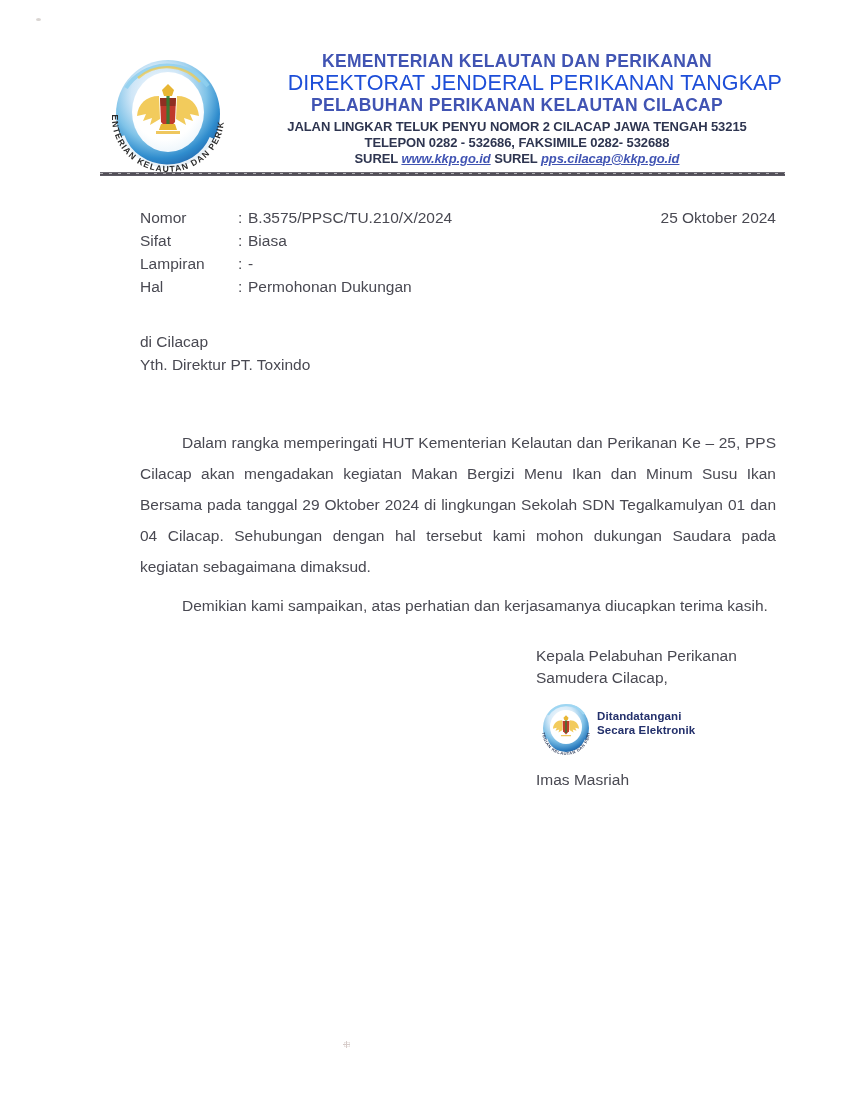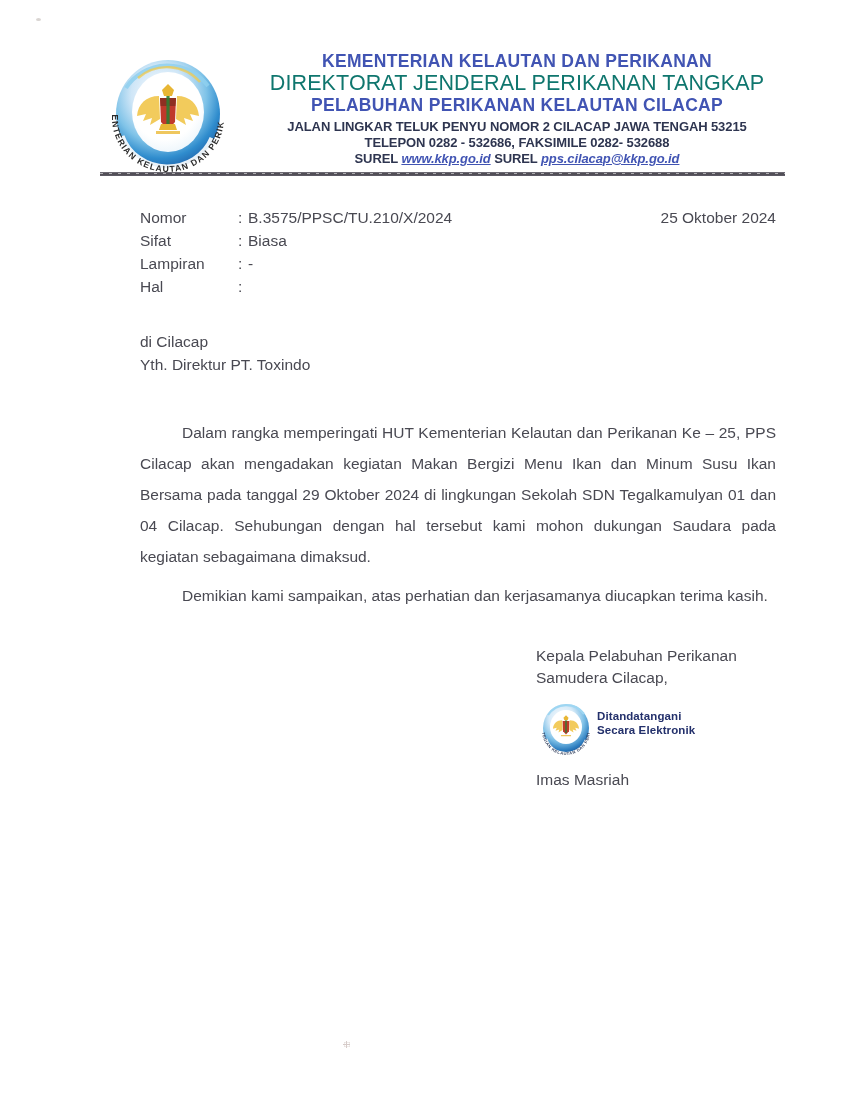--- a/index.html
+++ b/index.html
@@ -59,22 +59,23 @@
   .head-line1, .head-line3 {
     font-weight: bold;
     font-size: 17.5px;
     letter-spacing: .3px;
     color: #4154b3;
   }
   .head-line2 {
     font-weight: normal;
     font-size: 21.5px;
     letter-spacing: .1px;
-    color: #0f766e;
+    color: #1d4ed8;
     margin-top: 1px;
+    text-align: right;
   }
   .head-line3 { margin-top: 2px; }
   .head-addr {
     font-weight: bold;
     font-size: 13px;
     letter-spacing: -.1px;
     color: #2e3550;
     margin-top: 4px;
     line-height: 1.22;
   }
@@ -126,21 +127,21 @@
     position: absolute;
     left: 140px; top: 330px;
     font-size: 15.5px;
     line-height: 23px;
     color: #494952;
   }
 
   
   .body-text {
     position: absolute;
-    left: 140px; top: 417px;
+    left: 140px; top: 427px;
     width: 636px;
     font-size: 15.5px;
     line-height: 31px;
     text-align: justify;
     color: #494952;
   }
   .body-text p { margin: 0; text-indent: 42px; }
   .body-text p + p { margin-top: 8px; }
 
   
@@ -268,20 +269,21 @@
       <span class="meta-value">Biasa</span>
     </div>
     <div class="meta-row">
       <span class="meta-label">Lampiran</span>
       <span class="meta-colon">:</span>
       <span class="meta-value">-</span>
     </div>
     <div class="meta-row">
       <span class="meta-label">Hal</span>
       <span class="meta-colon">:</span>
+      <span class="meta-value">Permohonan Dukungan</span>
     </div>
     <div class="meta-date">25 Oktober 2024</div>
   </div>
 
   <div class="recipient">
     <div>di Cilacap</div>
     <div>Yth. Direktur PT. Toxindo</div>
   </div>
 
   <div class="body-text">

